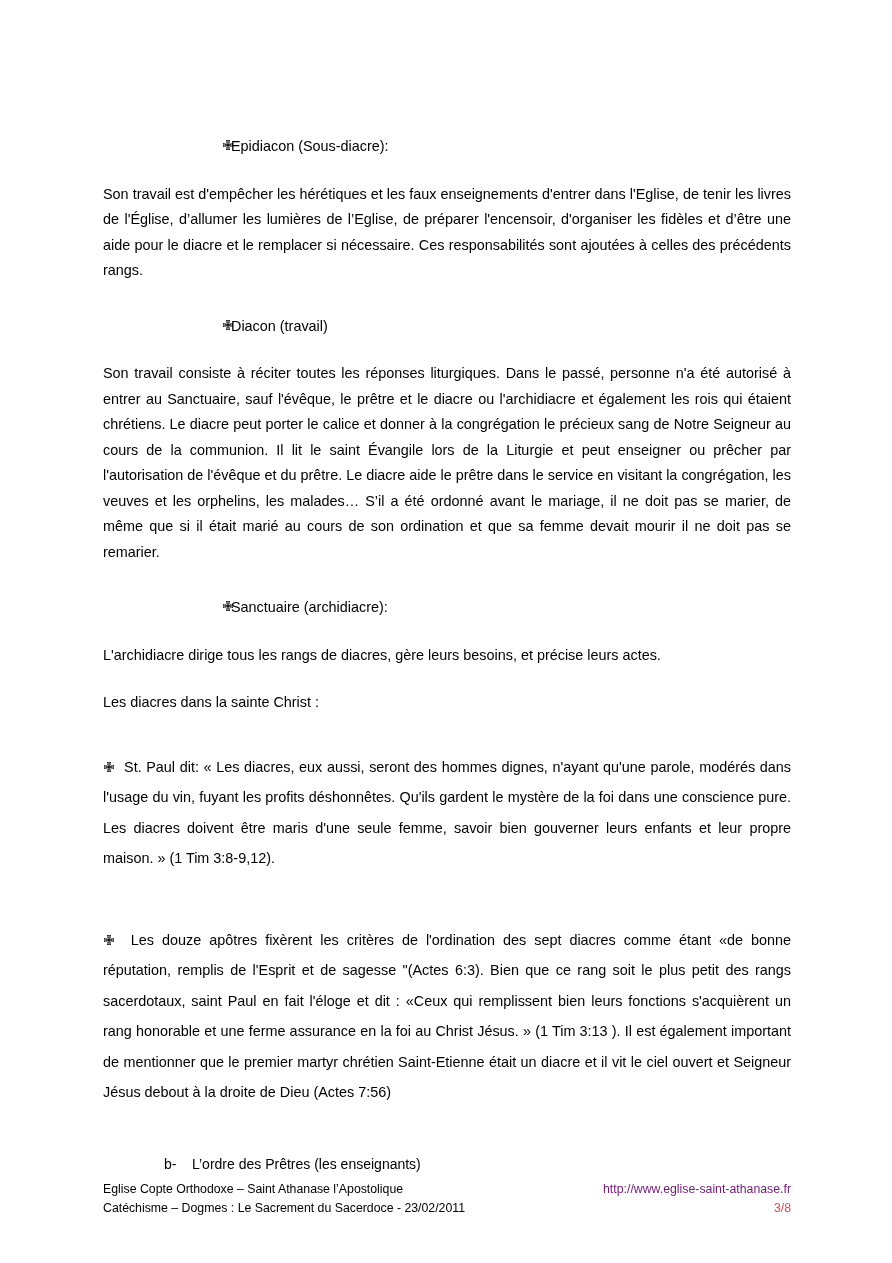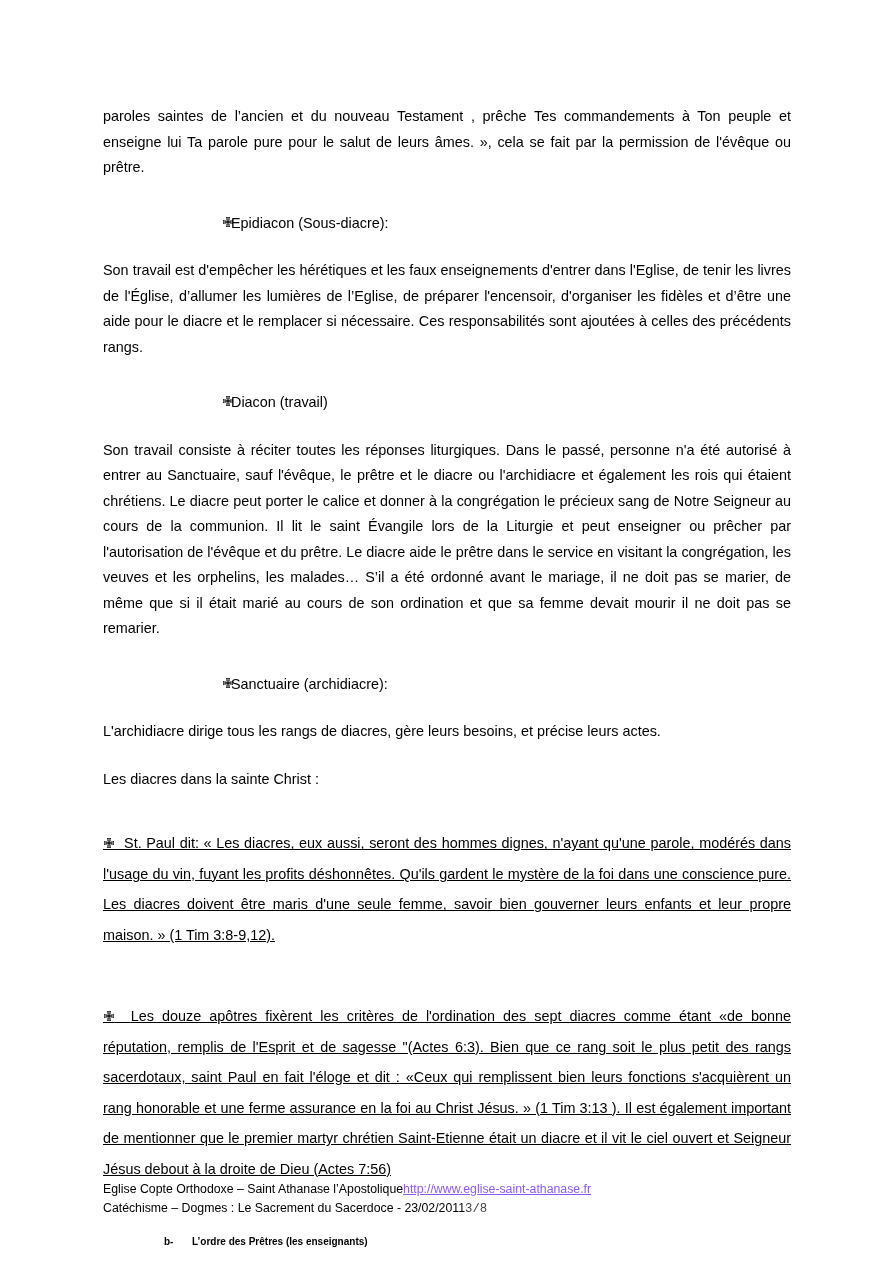--- a/index.html
+++ b/index.html
@@ -58,70 +58,67 @@
     margin-left: 9px;
   }
 
   
   .cross-par {
     position: relative;
     font-size: 14.4px;
     line-height: 30.5px;
     text-align: justify;
     text-justify: inter-word;
-    text-decoration: underline;
   }
   .cross-par .cross-inline {
     font-weight: bold;
     font-size: 14px;
   }
 
   
   .letter-head {
-    font-size: 10px;
+    font-size: 14px;
     line-height: 25.5px;
     padding-left: 61px;
     white-space: nowrap;
-    font-weight: bold;
   }
   .letter-head .lh-marker {
     display: inline-block;
     width: 28px;
   }
 
   
   .footer {
     position: absolute;
     left: 103px;
     top: 1180px;
     width: 688px;
     font-size: 12.3px;
     line-height: 19px;
   }
   .footer-row {
     display: flex;
+    justify-content: space-between;
     align-items: baseline;
     white-space: nowrap;
   }
   .footer-left { text-align: left; }
   .footer-right { text-align: right; }
   .footer-link {
-    color: #8b5cf6;
-    text-decoration: underline;
+    color: #701a75;
   }
-  .footer-page { color: #404040; font-family: Liberation Mono, monospace; }
+  .footer-page { color: #ef4444; }
 </style>
 </head>
 <body>
 
 <div class="page">
 
   <div class="content">
 
-    <p class="body-par">paroles saintes de l’ancien et du nouveau Testament , prêche Tes commandements à Ton peuple et enseigne lui Ta parole pure pour le salut de leurs âmes. », cela se fait par la permission de l'évêque ou prêtre.</p>
 
     <div class="spacer-lg"></div>
 
     <div class="cross-head">
       <span class="cross">✙</span>
       <span class="ch-label">Epidiacon (Sous-diacre):</span>
     </div>
 
     <div class="spacer-md"></div>
 

